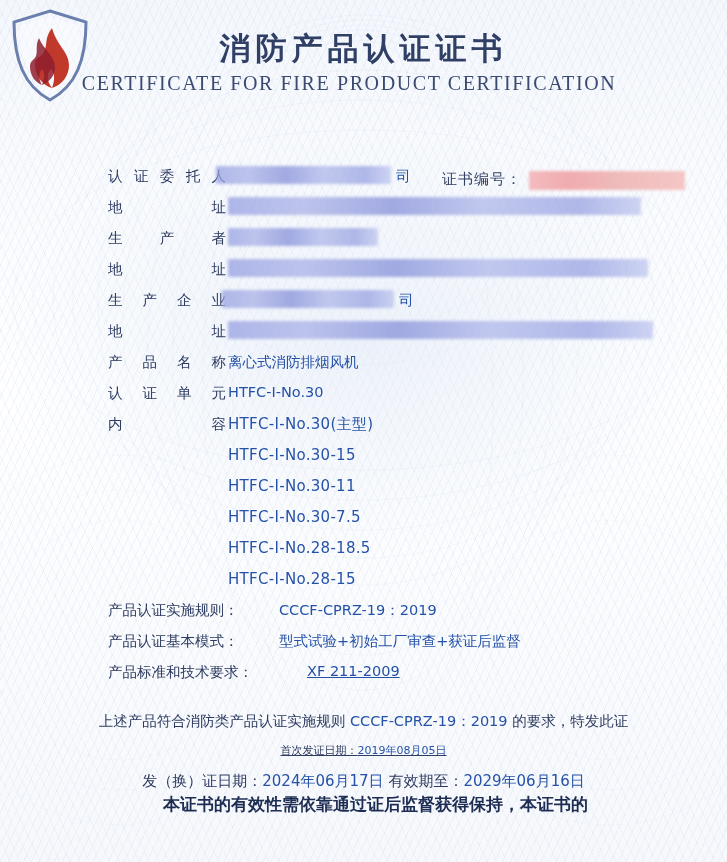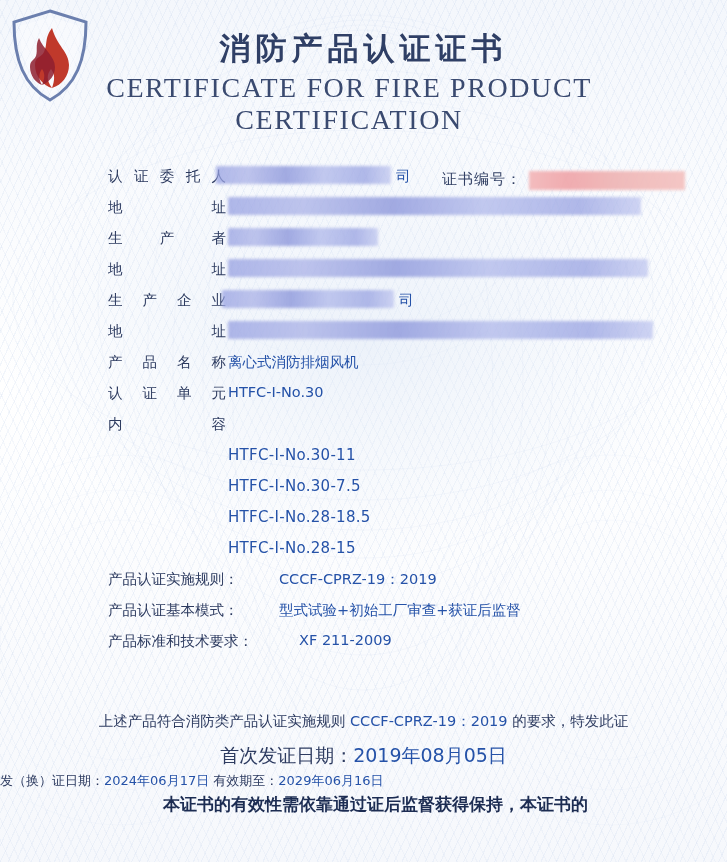--- a/index.html
+++ b/index.html
@@ -52,21 +52,21 @@
     color: #2f3f66;
     text-shadow: 0 1px 0 rgba(255,255,255,0.7);
   }
   .title-en {
     position: absolute;
     top: 72px;
     left: 0;
     width: 698px;
     text-align: center;
     font-family: "Liberation Serif", serif;
-    font-size: 28px;
+    font-size: 20px;
     letter-spacing: 1.6px;
     color: #3a4a70;
   }
   
   .certno-row {
     position: absolute;
     top: 136px;
     left: 0;
     width: 727px;
     height: 22px;
@@ -179,32 +179,33 @@
     color: #2d3b60;
   }
   .statement .hl { color: #2552a8; }
   .issue-first {
     position: absolute;
     top: 743px;
     left: 0;
     width: 727px;
     text-align: center;
     font-family: "DejaVu Sans", sans-serif;
-    font-size: 19px;
-    color: #2d3b60;
+    font-size: 11px;
+    color: #2d3b60;
+    text-decoration: underline;
   }
   .issue-first .hl { color: #2552a8; }
   .issue-second {
     position: absolute;
     top: 772px;
     left: 0;
     width: 727px;
-    text-align: left;
-    font-family: "DejaVu Sans", sans-serif;
-    font-size: 13px;
+    text-align: center;
+    font-family: "DejaVu Sans", sans-serif;
+    font-size: 15px;
     color: #2d3b60;
   }
   .issue-second .hl { color: #2552a8; }
   
   .footer1 {
     position: absolute;
     top: 793px;
     left: 0;
     width: 727px;
     text-align: center;
@@ -310,22 +311,26 @@
       <span class="value">离心式消防排烟风机</span>
     </div>
 
     <div class="row">
       <span class="label">认证单元</span>
       <span class="value">HTFC-Ⅰ-No.30</span>
     </div>
 
     <div class="row">
       <span class="label">内容</span>
-    </div>
-
+      <span class="sub-value">HTFC-Ⅰ-No.30(主型)</span>
+    </div>
+
+    <div class="row">
+      <span class="sub-value">HTFC-I-No.30-15</span>
+    </div>
     <div class="row">
       <span class="sub-value">HTFC-I-No.30-11</span>
     </div>
     <div class="row">
       <span class="sub-value">HTFC-I-No.30-7.5</span>
     </div>
     <div class="row">
       <span class="sub-value">HTFC-I-No.28-18.5</span>
     </div>
     <div class="row">
@@ -335,21 +340,21 @@
     <div class="rulerow">
       <span class="rlabel" style="left:108px;">产品认证实施规则：</span>
       <span class="rvalue" style="left:279px;">CCCF-CPRZ-19：2019</span>
     </div>
     <div class="rulerow">
       <span class="rlabel" style="left:108px;">产品认证基本模式：</span>
       <span class="rvalue" style="left:279px;">型式试验+初始工厂审查+获证后监督</span>
     </div>
     <div class="rulerow">
       <span class="rlabel" style="left:108px;text-align:center;">产品标准和技术要求：</span>
-      <span class="rvalue" style="left:299px;">XF 211-2009</span>
+      <span class="rvalue" style="left:307px;text-decoration:underline;">XF 211-2009</span>
     </div>
 
   </div>
 
   <div class="statement">
     <span>上述产品符合消防类产品认证实施规则 </span><span class="hl">CCCF-CPRZ-19：2019</span><span> 的要求，特发此证</span>
   </div>
 
   <div class="issue-first">
     <span>首次发证日期：</span><span class="hl">2019年08月05日</span>

